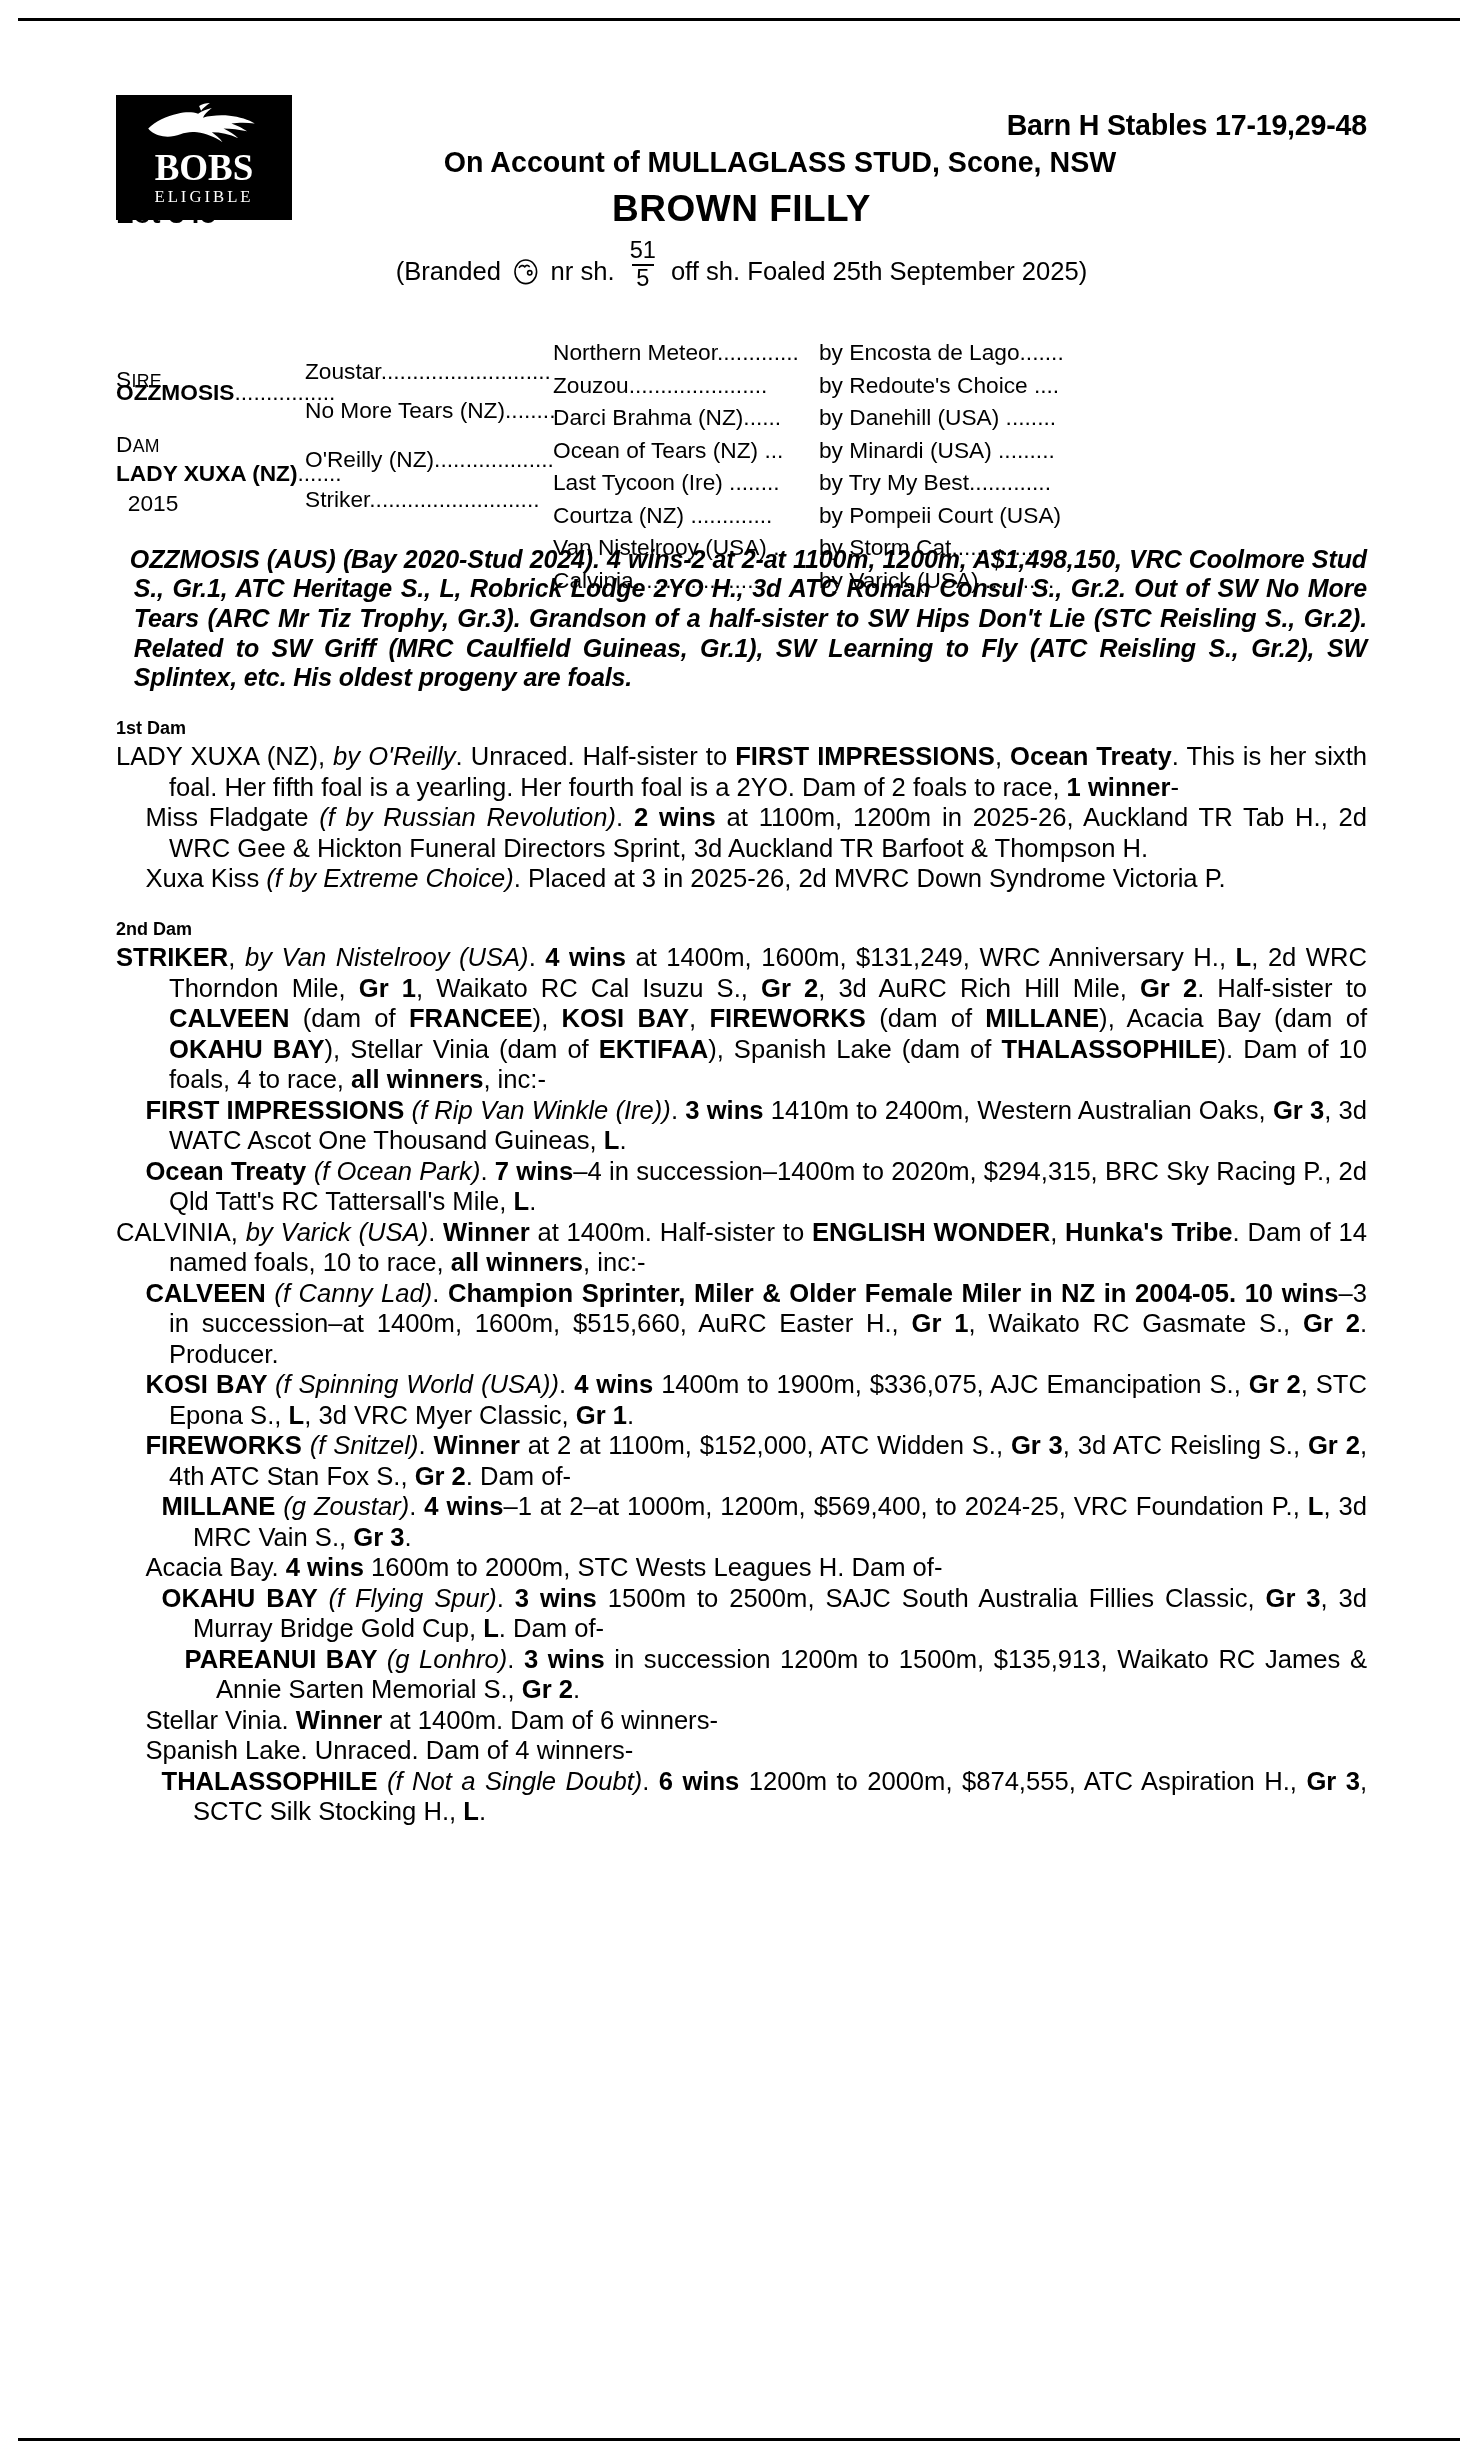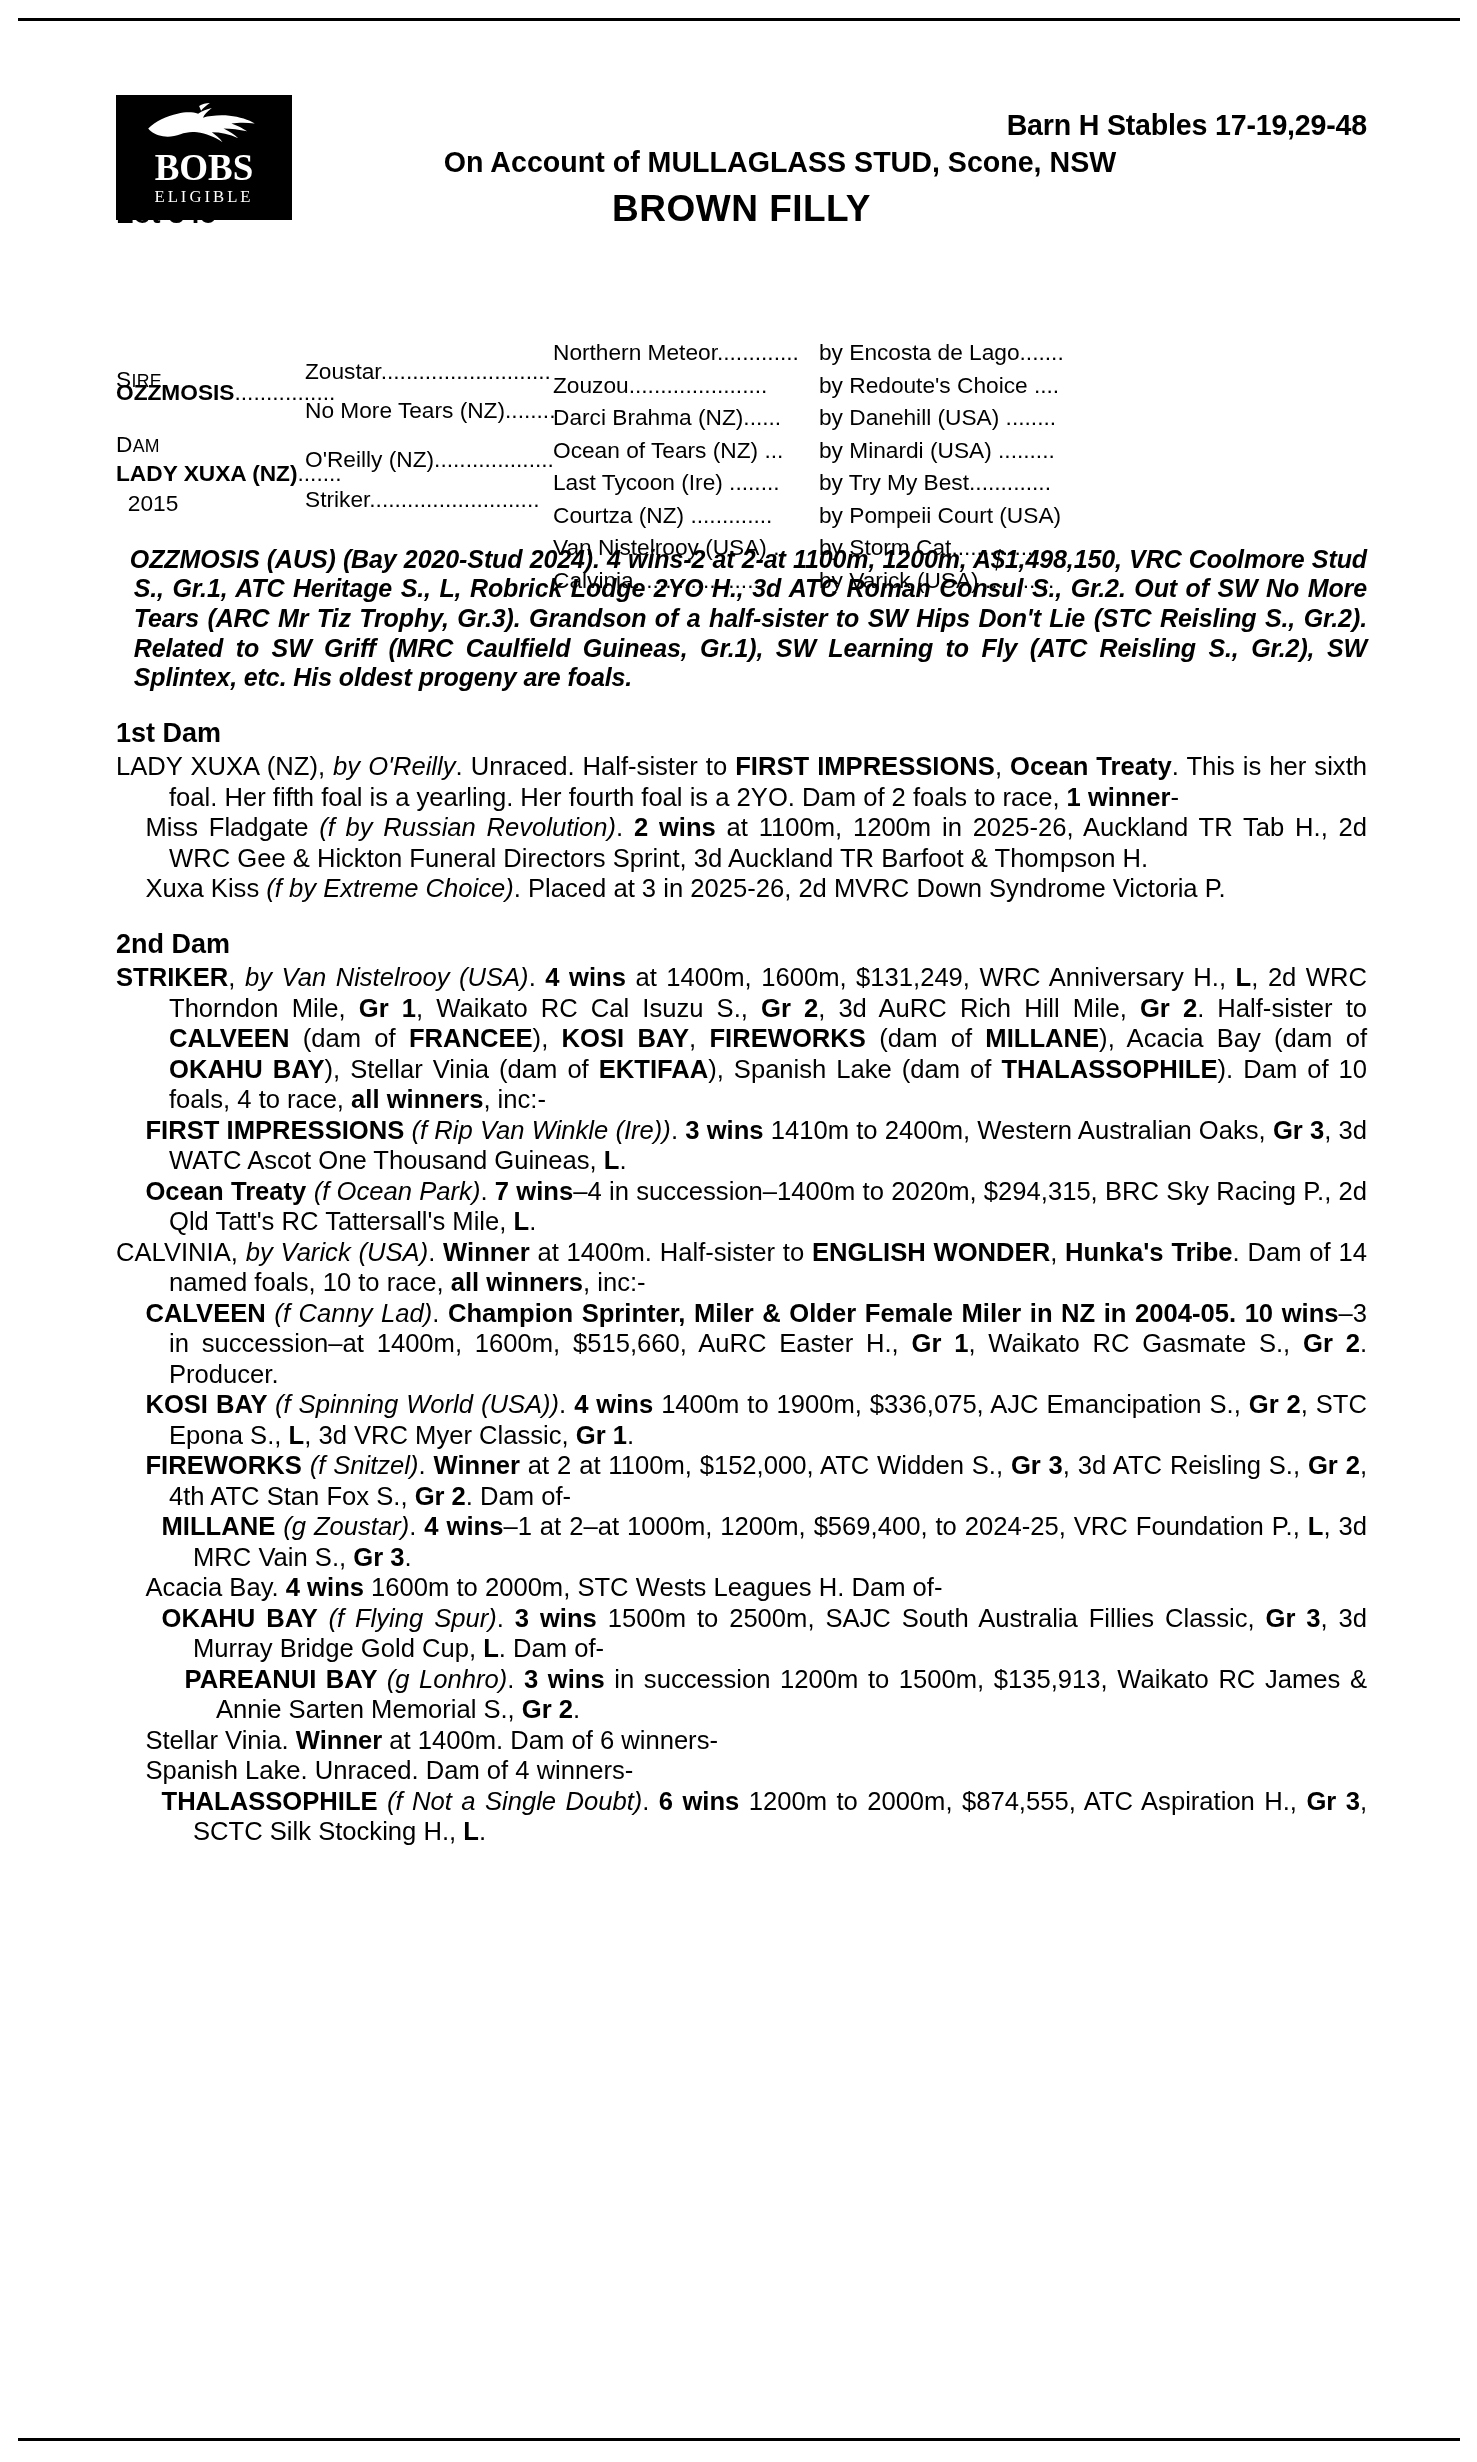--- a/index.html
+++ b/index.html
@@ -190,21 +190,21 @@
     line-height: 29.6px;
     text-align: justify;
     padding-left: 17.7px;
     text-indent: -3.9px;
     letter-spacing: -0.1px;
   }
 
   
   .dam-head {
     font-weight: bold;
-    font-size: 27px;
+    font-size: 18px;
     margin-top: 25.6px;
     margin-bottom: 2px;
   }
   .entry {
     font-size: 25.6px;
     line-height: 30.5px;
     text-align: justify;
     padding-left: 53px;
     text-indent: -53px;
     margin-bottom: 0px;
@@ -235,20 +235,35 @@
         </svg>
         <div class="bobs-word">BOBS</div>
         <div class="bobs-sub">ELIGIBLE</div>
       </div>
 
       <div class="barn">Barn H Stables 17-19,29-48</div>
       <div class="account">On Account of MULLAGLASS STUD, Scone, NSW</div>
       <div class="lotno">Lot 345</div>
       <div class="colourtitle">BROWN FILLY</div>
 
+      <div class="branded">
+        <span>(Branded</span>
+        <svg class="brandmark" viewBox="0 0 28 26">
+          <ellipse cx="14" cy="13" rx="11" ry="12" fill="none" stroke="#000" stroke-width="1.6"></ellipse>
+          <path d="M7 9 q3 -4 6 -1 q2 -3 5 0" fill="none" stroke="#000" stroke-width="1.6"></path>
+          <circle cx="18" cy="14" r="2.2" fill="none" stroke="#000" stroke-width="1.6"></circle>
+        </svg>
+        <span>nr sh.</span>
+        <span class="fraction">
+          <span class="num">51</span>
+          <span class="bar"></span>
+          <span class="den">5</span>
+        </span>
+        <span>off sh. Foaled 25th September 2025)</span>
+      </div>
     </div>
 
     <div class="ped">
 
       <div class="ped-col1">
         <div class="lab sire-label">S<span class="lab-sm">IRE</span></div>
         <div class="sire-name"><span class="nm-bold">OZZMOSIS</span><span>................</span></div>
         <div class="lab dam-label">D<span class="lab-sm">AM</span></div>
         <div class="dam-name"><span class="nm-bold">LADY XUXA (NZ)</span><span>.......</span></div>
         <div class="dam-year">2015</div>

